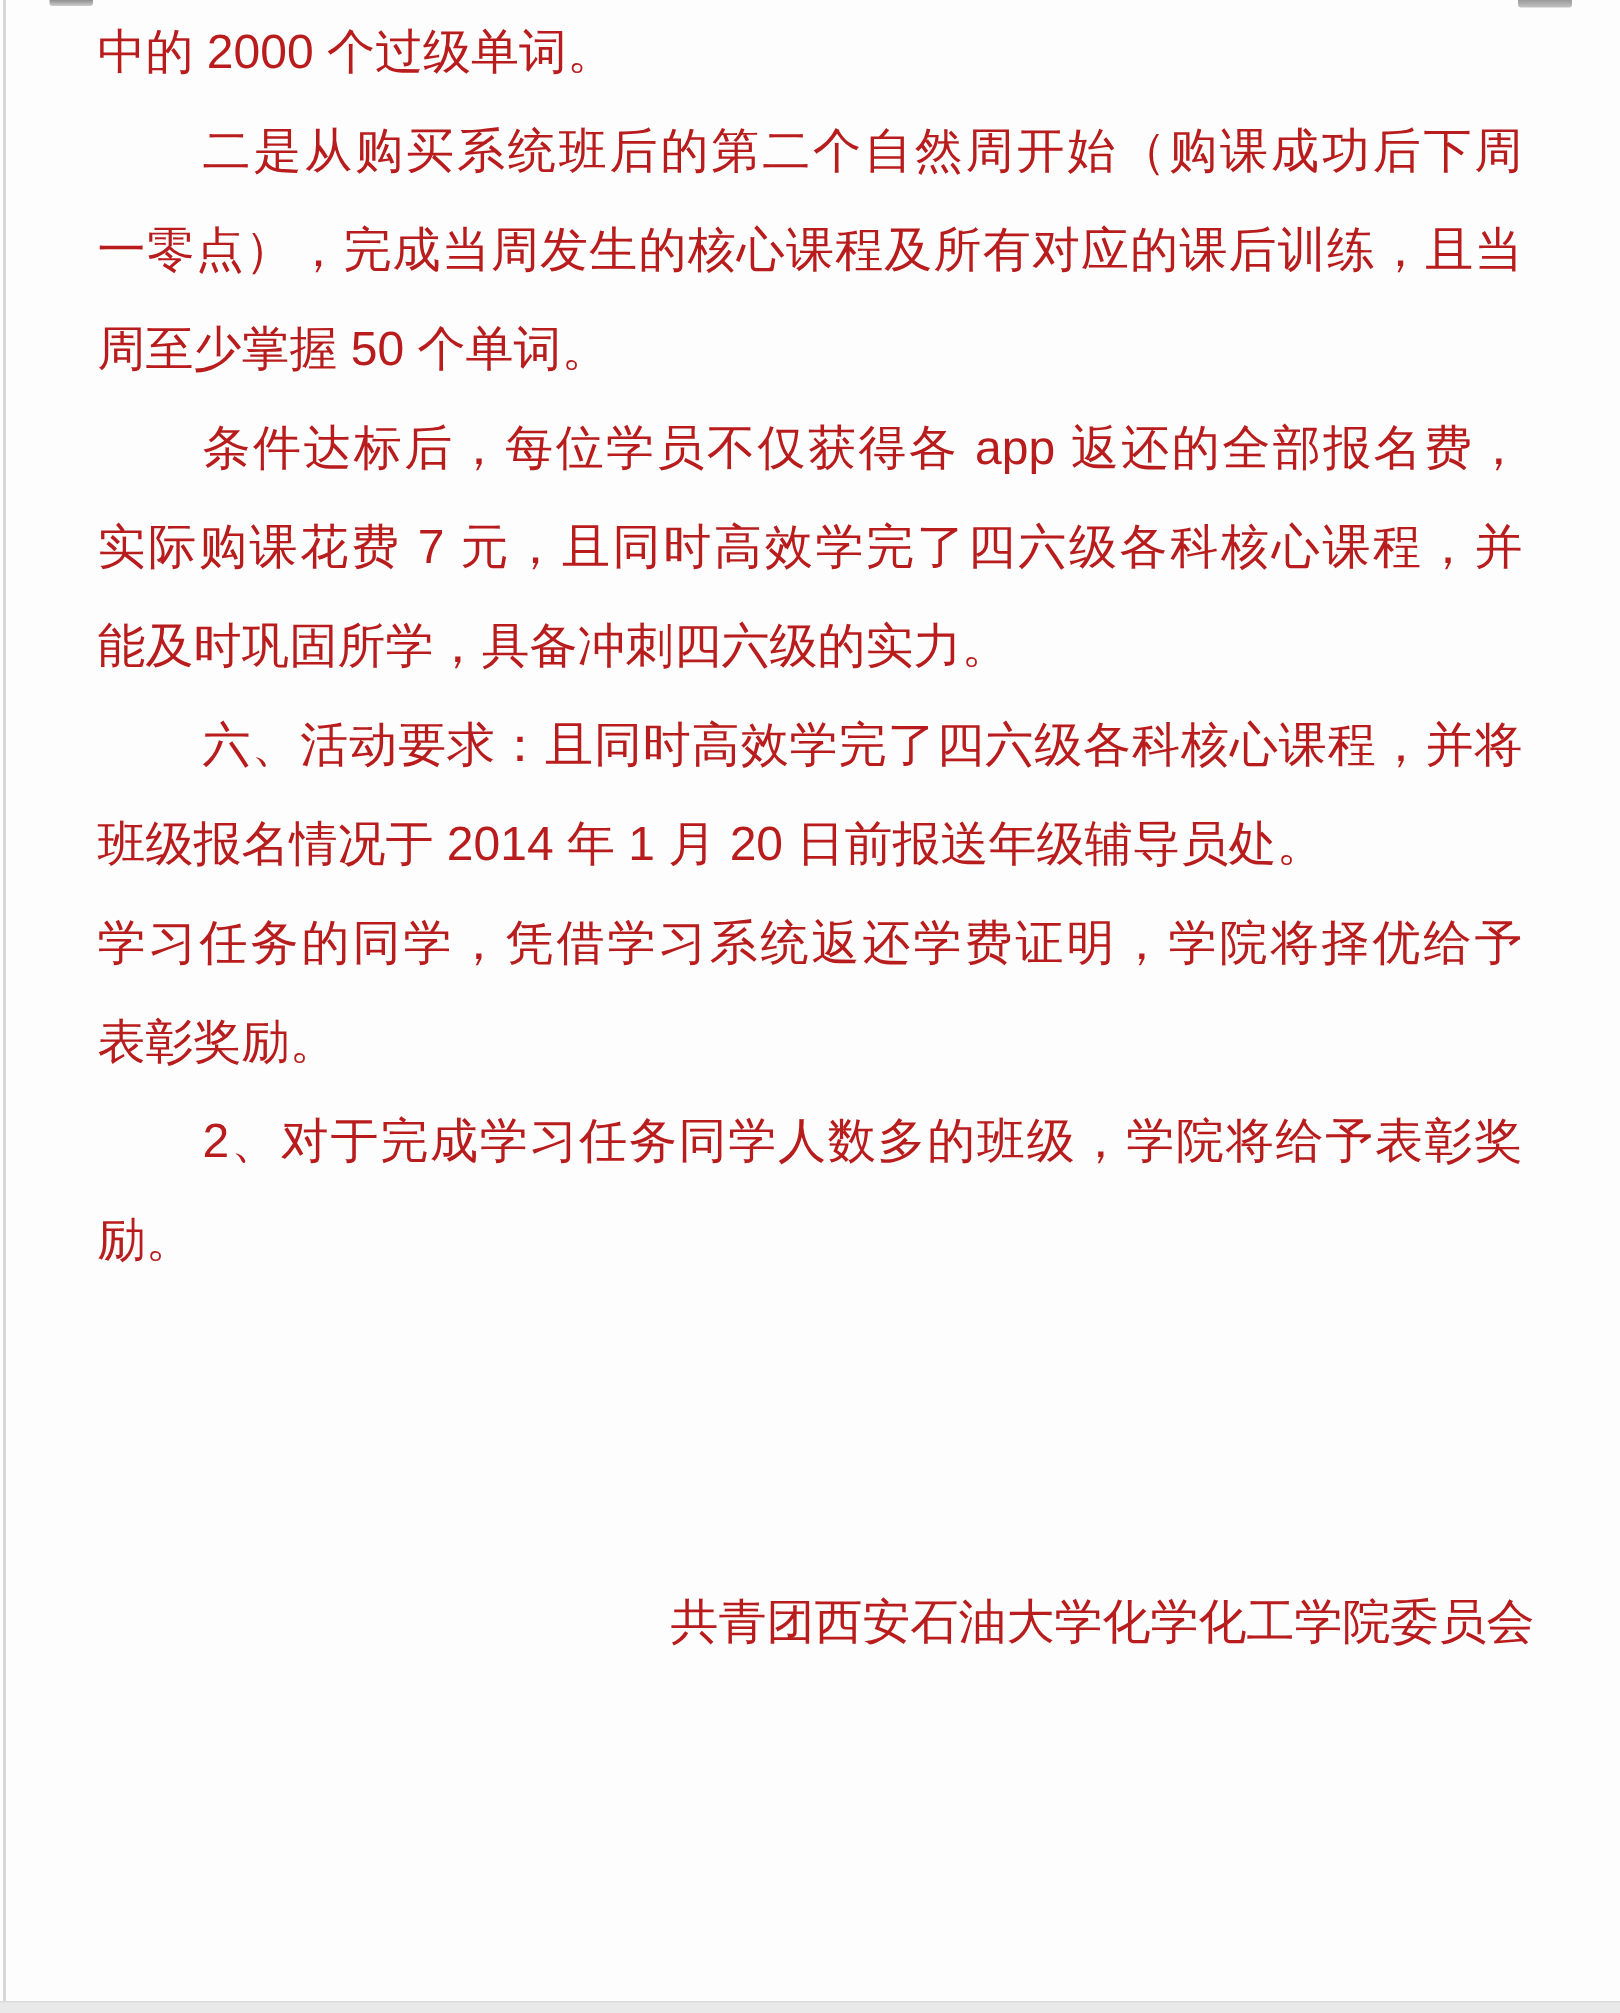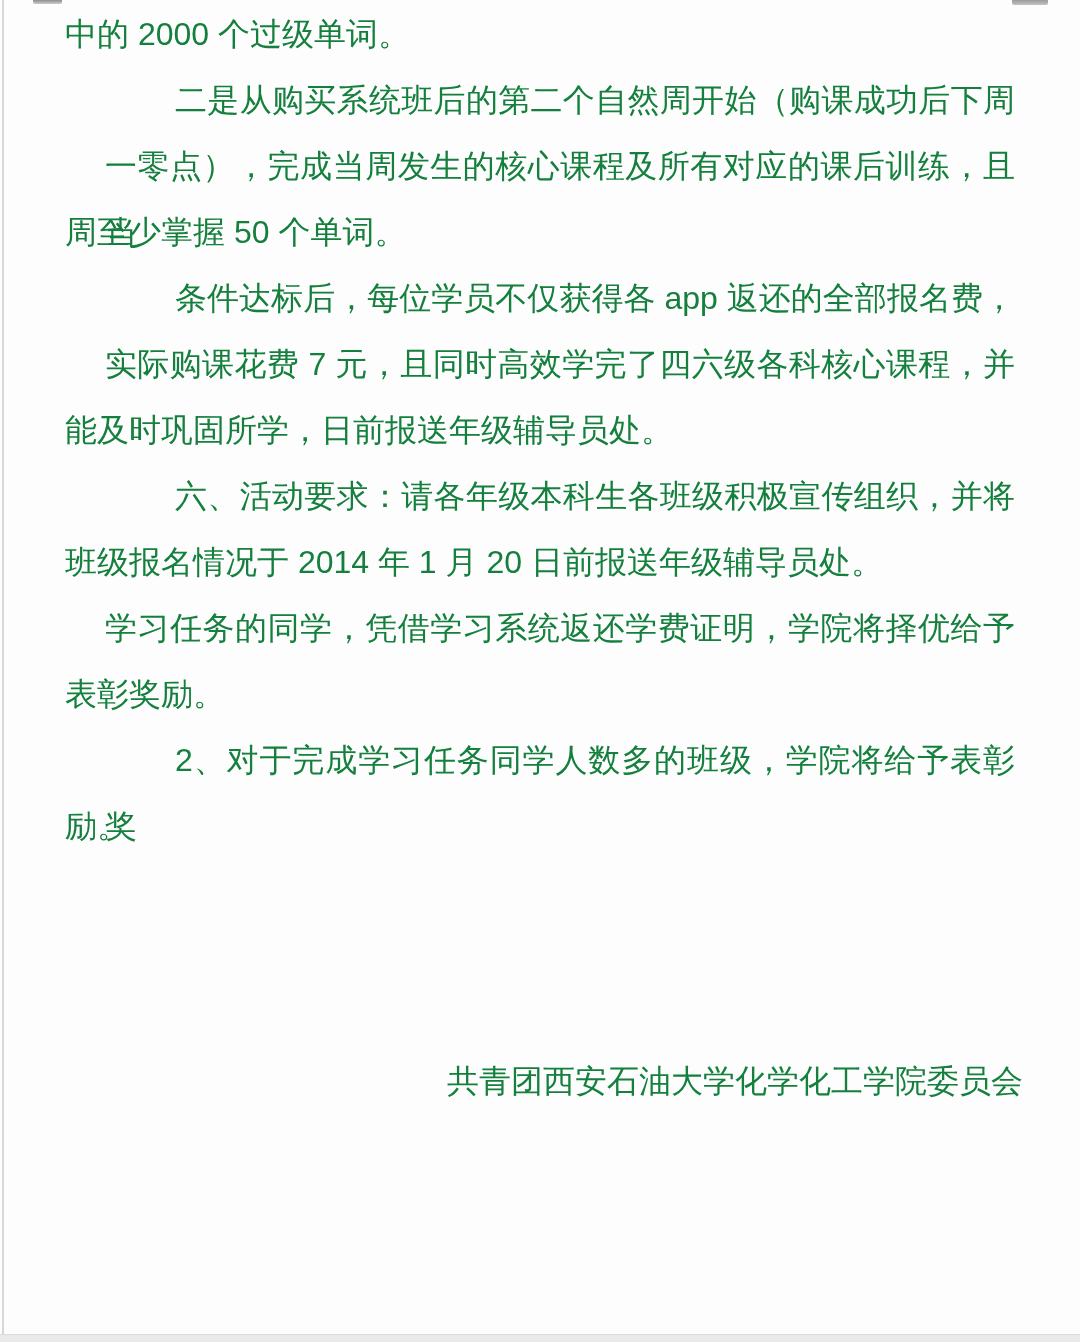--- a/index.html
+++ b/index.html
@@ -7,21 +7,21 @@
     padding: 0;
     background: #fdfdfd;
   }
   .page {
     position: relative;
     width: 1080px;
     height: 1342px;
     background: #fdfdfd;
     overflow: hidden;
     font-family: "Liberation Sans", "DejaVu Sans", sans-serif;
-    color: #15803d;
+    color: #b91c1c;
   }
   
   .left-edge-line {
     position: absolute;
     left: 2px;
     top: 0;
     width: 2px;
     height: 100%;
     background: #d7d7d7;
   }
@@ -64,21 +64,20 @@
     line-height: 66px;
     filter: blur(0.4px);
   }
   .doc-line {
     height: 66px;
     text-align: left;
   }
   .doc-line.full {
     text-align: justify;
     text-align-last: justify;
-    margin-left: 40px;
   }
   .doc-line.indent {
     text-indent: 70px;
   }
   
   .closing {
     position: absolute;
     left: 65px;
     top: 1048px;
     right: 57px;
@@ -102,22 +101,22 @@
   <div class="fragment fragment-left"></div>
   <div class="fragment fragment-right"></div>
 
   <div class="doc">
     <div class="doc-line">中的 2000 个过级单词。</div>
     <div class="doc-line full indent">二是从购买系统班后的第二个自然周开始（购课成功后下周</div>
     <div class="doc-line full">一零点），完成当周发生的核心课程及所有对应的课后训练，且当</div>
     <div class="doc-line">周至少掌握 50 个单词。</div>
     <div class="doc-line full indent">条件达标后，每位学员不仅获得各 app 返还的全部报名费，</div>
     <div class="doc-line full">实际购课花费 7 元，且同时高效学完了四六级各科核心课程，并</div>
-    <div class="doc-line">能及时巩固所学，日前报送年级辅导员处。</div>
-    <div class="doc-line full indent">六、活动要求：请各年级本科生各班级积极宣传组织，并将</div>
+    <div class="doc-line">能及时巩固所学，具备冲刺四六级的实力。</div>
+    <div class="doc-line full indent">六、活动要求：且同时高效学完了四六级各科核心课程，并将</div>
     <div class="doc-line">班级报名情况于 2014 年 1 月 20 日前报送年级辅导员处。</div>
     <div class="doc-line full">学习任务的同学，凭借学习系统返还学费证明，学院将择优给予</div>
     <div class="doc-line">表彰奖励。</div>
     <div class="doc-line full indent">2、对于完成学习任务同学人数多的班级，学院将给予表彰奖</div>
     <div class="doc-line">励。</div>
   </div>
 
   <div class="closing">
     <div class="closing-line">共青团西安石油大学化学化工学院委员会</div>
   </div>

